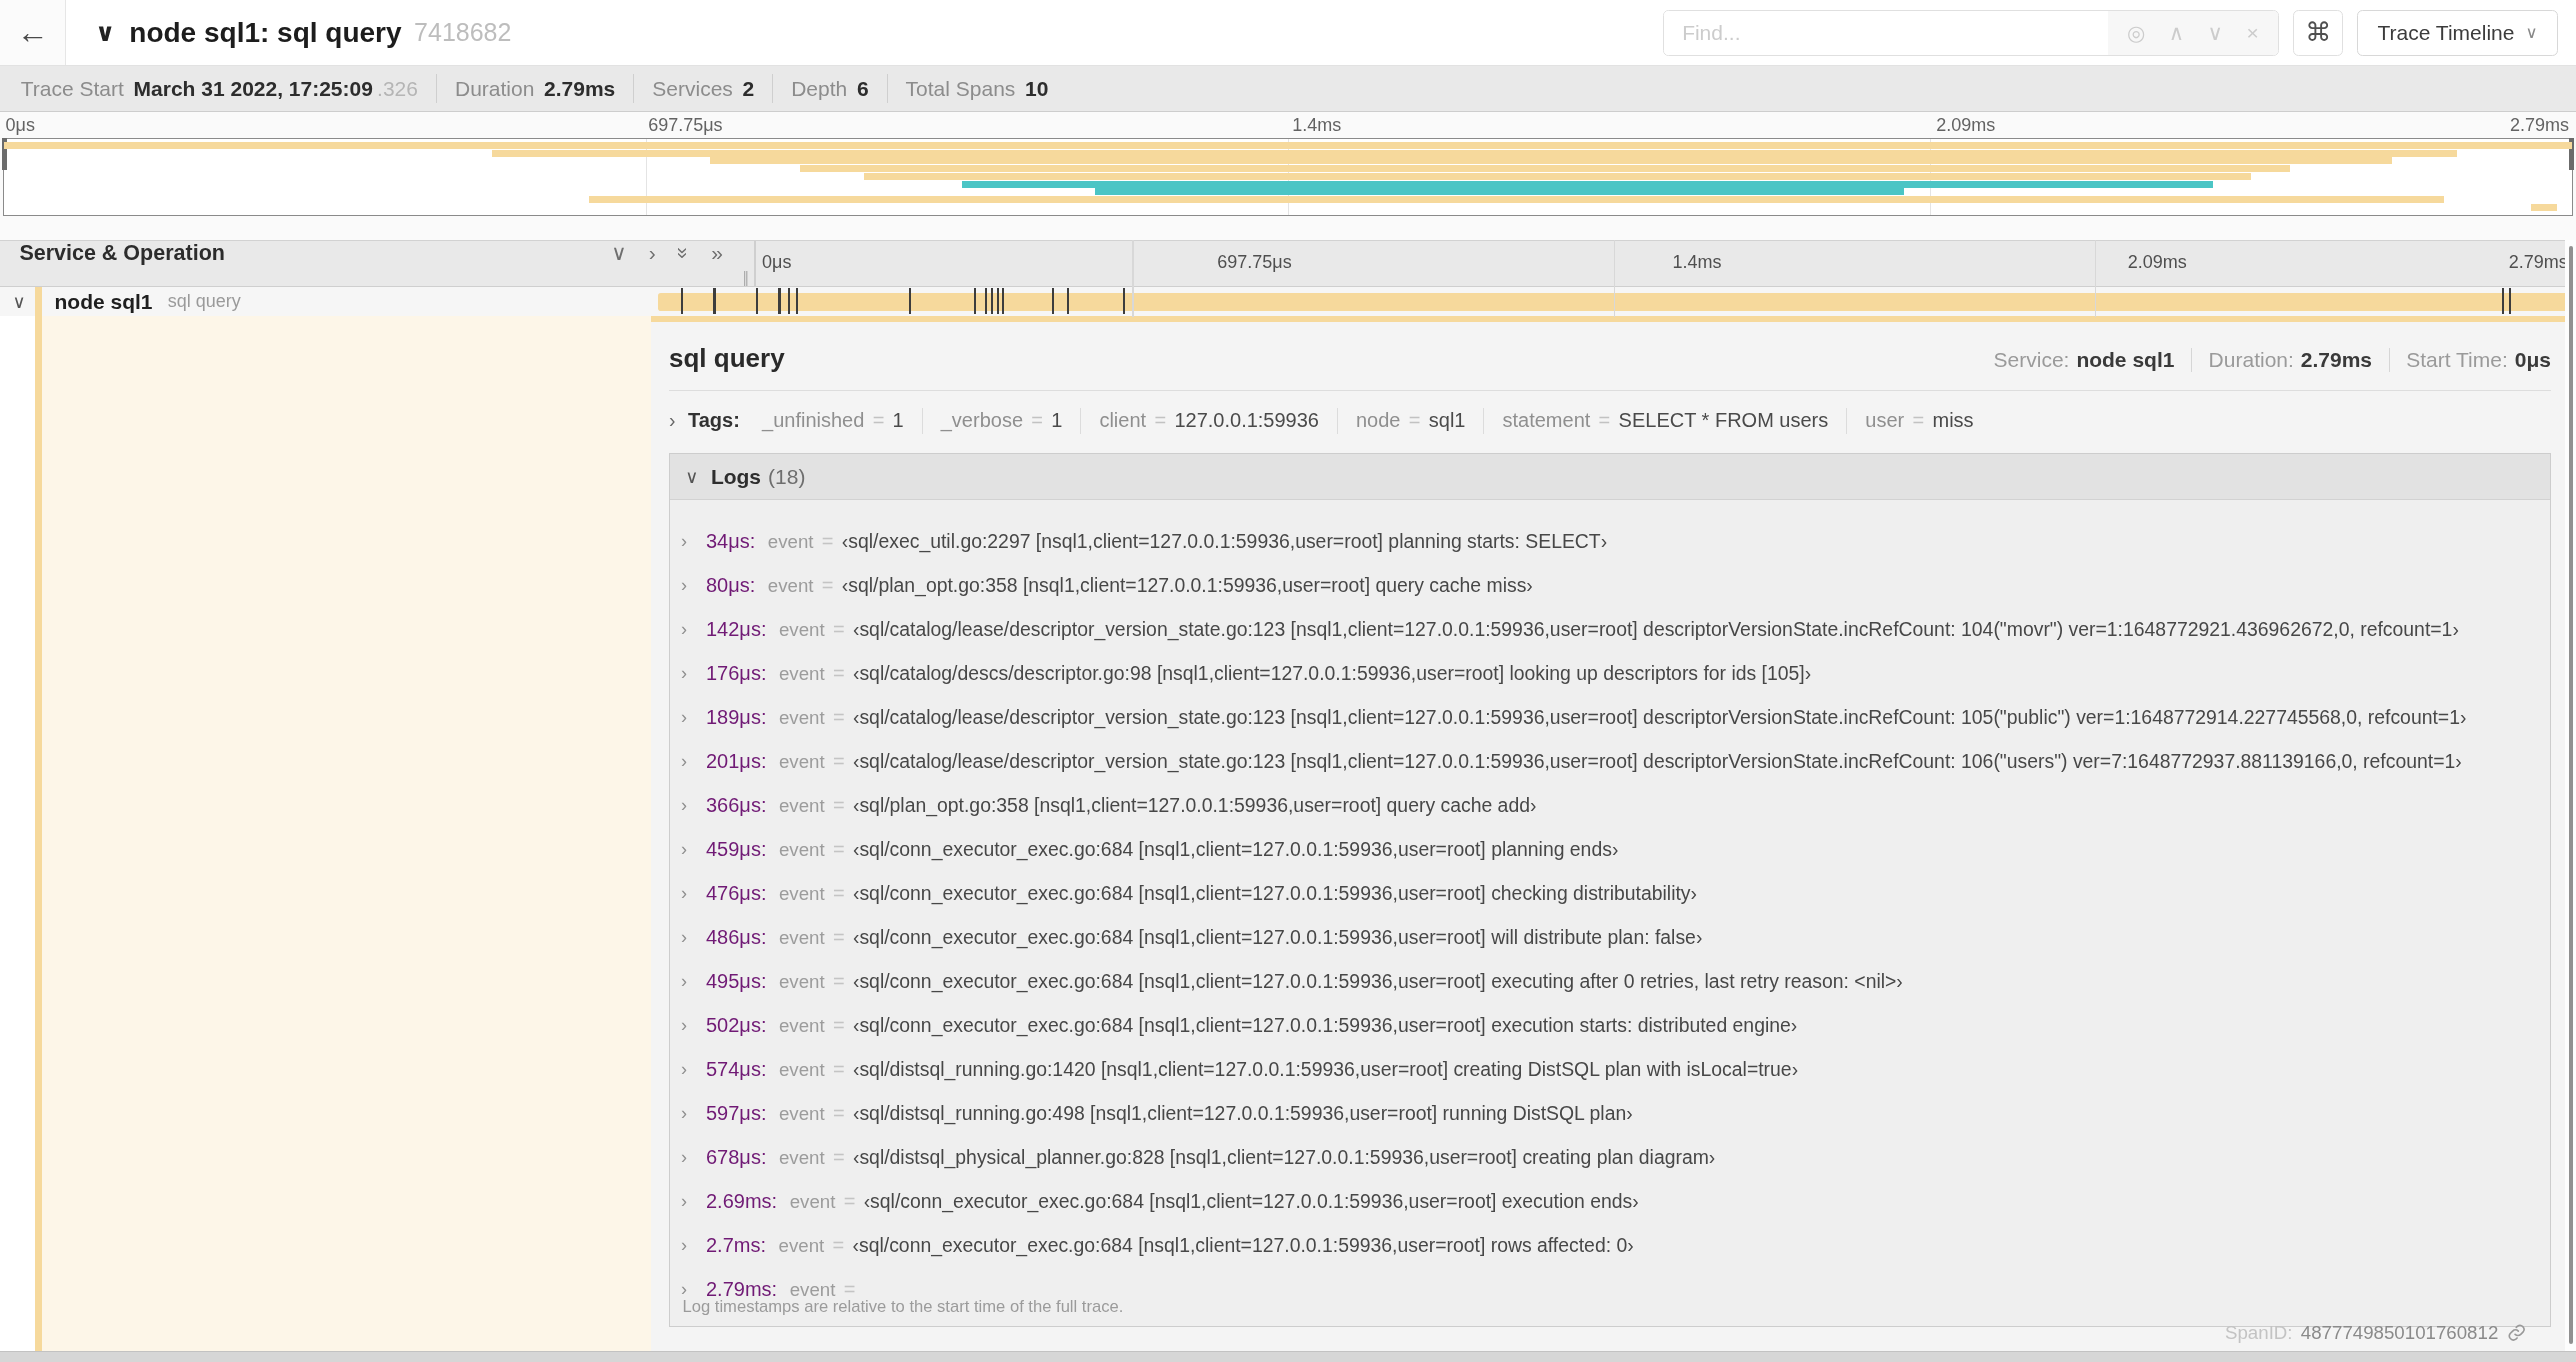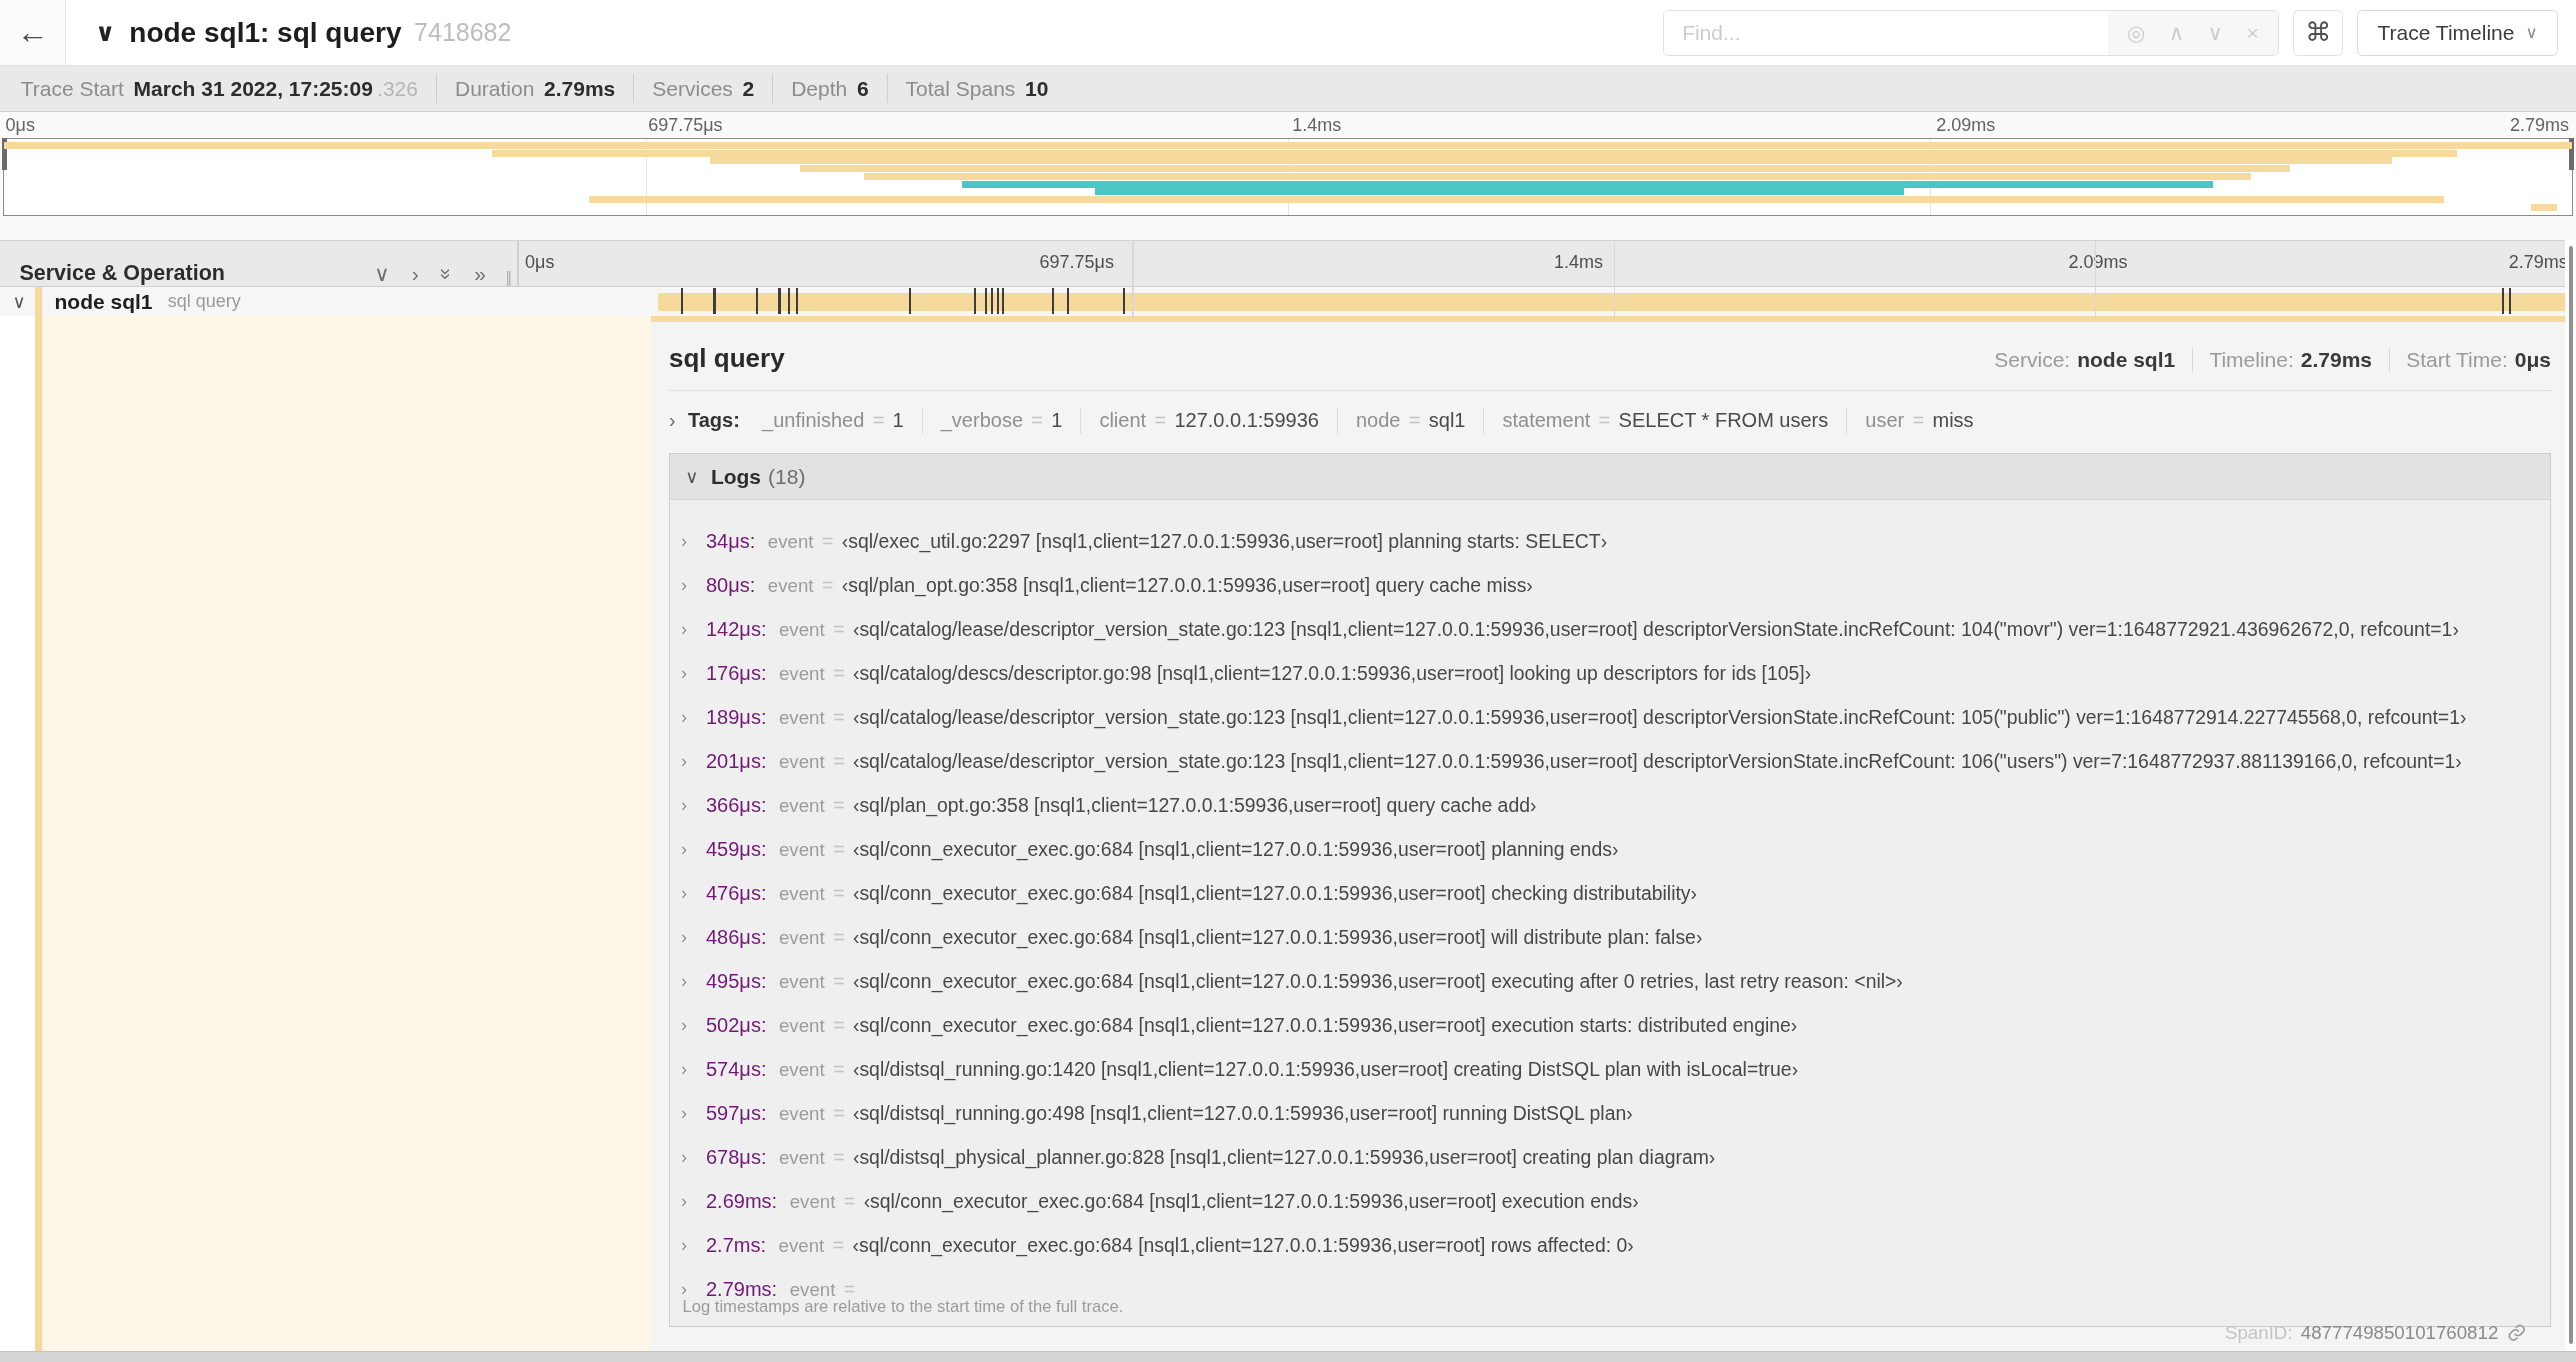--- a/index.html
+++ b/index.html
@@ -30,21 +30,21 @@
   
   .minimap{position:absolute;top:112px;left:0;right:0;height:112px}
   .mm-axis{position:absolute;top:0;left:0;right:0;height:25px;font-size:18px;color:#636363}
   .axis-label{position:absolute;top:2.8px;white-space:nowrap}
   .mm-canvas{position:absolute;top:26px;left:2.8px;right:2.8px;bottom:8.3px;background:#fff;border:1.4px solid #8a8a8a;cursor:crosshair}
   .mm-grid{position:absolute;top:0;bottom:0;width:1.4px;background:#e4e4e4}
   .mm-span{position:absolute;height:7px}
   .mm-handle{position:absolute;top:-1.4px;width:4.2px;height:32px;background:#6b6b6b}
   
   .tl-header{position:absolute;top:240px;left:0;right:0;height:47px;background:#e9e9e9;border-top:1.4px solid #d2d2d2;border-bottom:1.4px solid #cfcfcf;display:flex}
-  .tl-left{width:518px;display:flex;align-items:flex-end;padding:0 14px 0 19.4px;position:relative;flex:none}
+  .tl-left{width:755px;display:flex;align-items:flex-start;padding:0 14px 0 19.4px;position:relative;flex:none}
   .tl-left-title{font-size:21.5px;font-weight:bold;color:#2c2c2c}
   .tl-left-icons{margin-left:auto;display:flex;gap:22px;color:#6f6f6f;font-size:21px;padding-right:18px}
   .tl-left-icons span{cursor:pointer}
   .rot90{display:inline-block;transform:rotate(90deg)}
   .col-resizer{position:absolute;right:-1.4px;top:0;bottom:0;width:2.8px;background:#cfcfcf;cursor:col-resize}
   .grip{position:absolute;right:5.5px;bottom:-1.4px;font-size:15.2px;color:#ababab}
   .tl-right{position:relative;flex:1}
   .tl-tick-label{position:absolute;top:11px;font-size:18px;color:#4f4f4f;white-space:nowrap}
   .tl-grid-overlay{position:absolute;top:240px;left:651px;right:0;height:77px;pointer-events:none;z-index:3}
   .tl-grid{position:absolute;top:0;bottom:0;width:1.4px;background:#d8d8d8}
@@ -245,21 +245,21 @@
 <div class="detail">
   <div class="d-gutter"></div>
   <div class="d-left" id="d-left" style="background: rgb(253, 246, 232);"></div>
   <div class="d-right">
     <div class="d-minibar" id="d-minibar" style="background: rgb(246, 217, 156);"></div>
     <div class="d-content">
       <div class="d-titlebar">
         <span class="d-title">sql query</span>
         <span class="d-info" id="d-info">
             <span class="pair"><span>Service:</span><b>node sql1</b></span>
-            <span class="pair sep"><span>Timeline:</span><b>2.79ms</b></span>
+            <span class="pair sep"><span>Duration:</span><b>2.79ms</b></span>
             <span class="pair sep"><span>Start Time:</span><b>0μs</b></span>
           </span>
       </div>
       <div class="d-divider"></div>
       <div class="tags-row">
         <span class="tags-chev">›</span>
         <span class="tags-label">Tags:</span>
         <span style="display:flex" id="tags-list">
             <span class="tag-item">
               <span class="tag-key">_unfinished</span>

